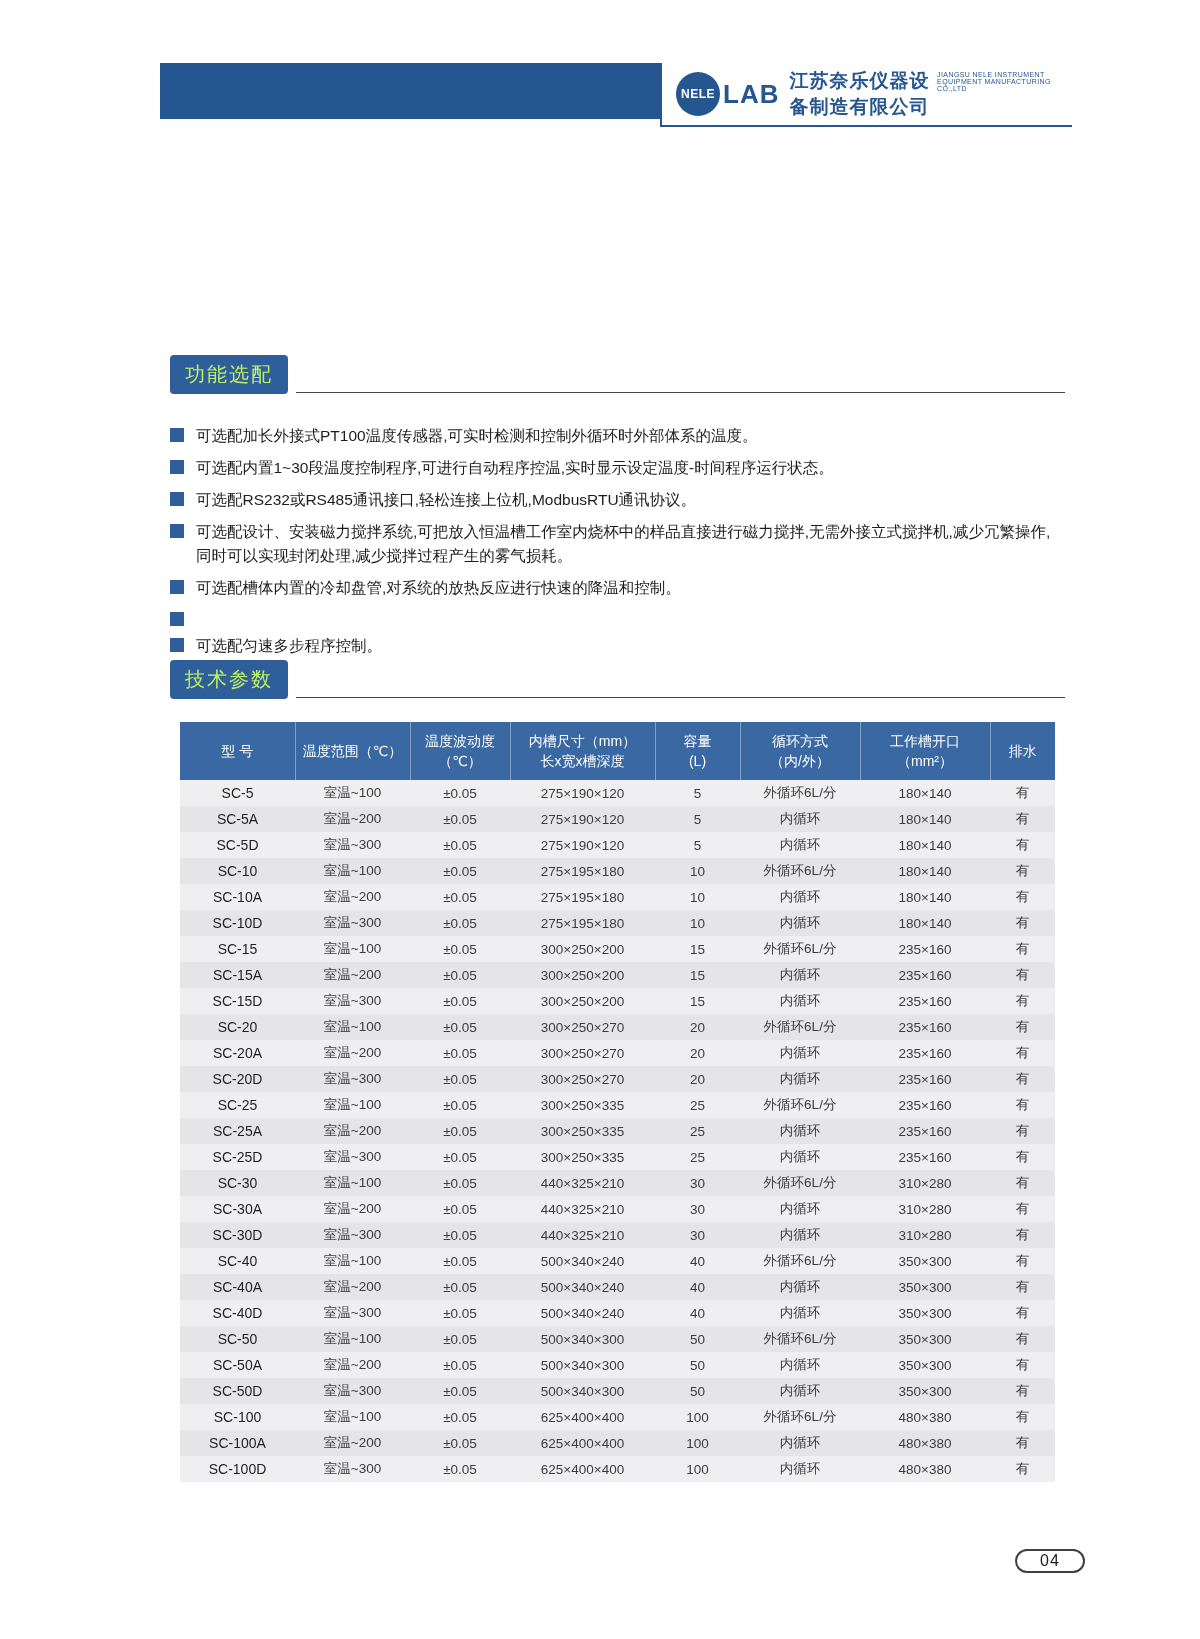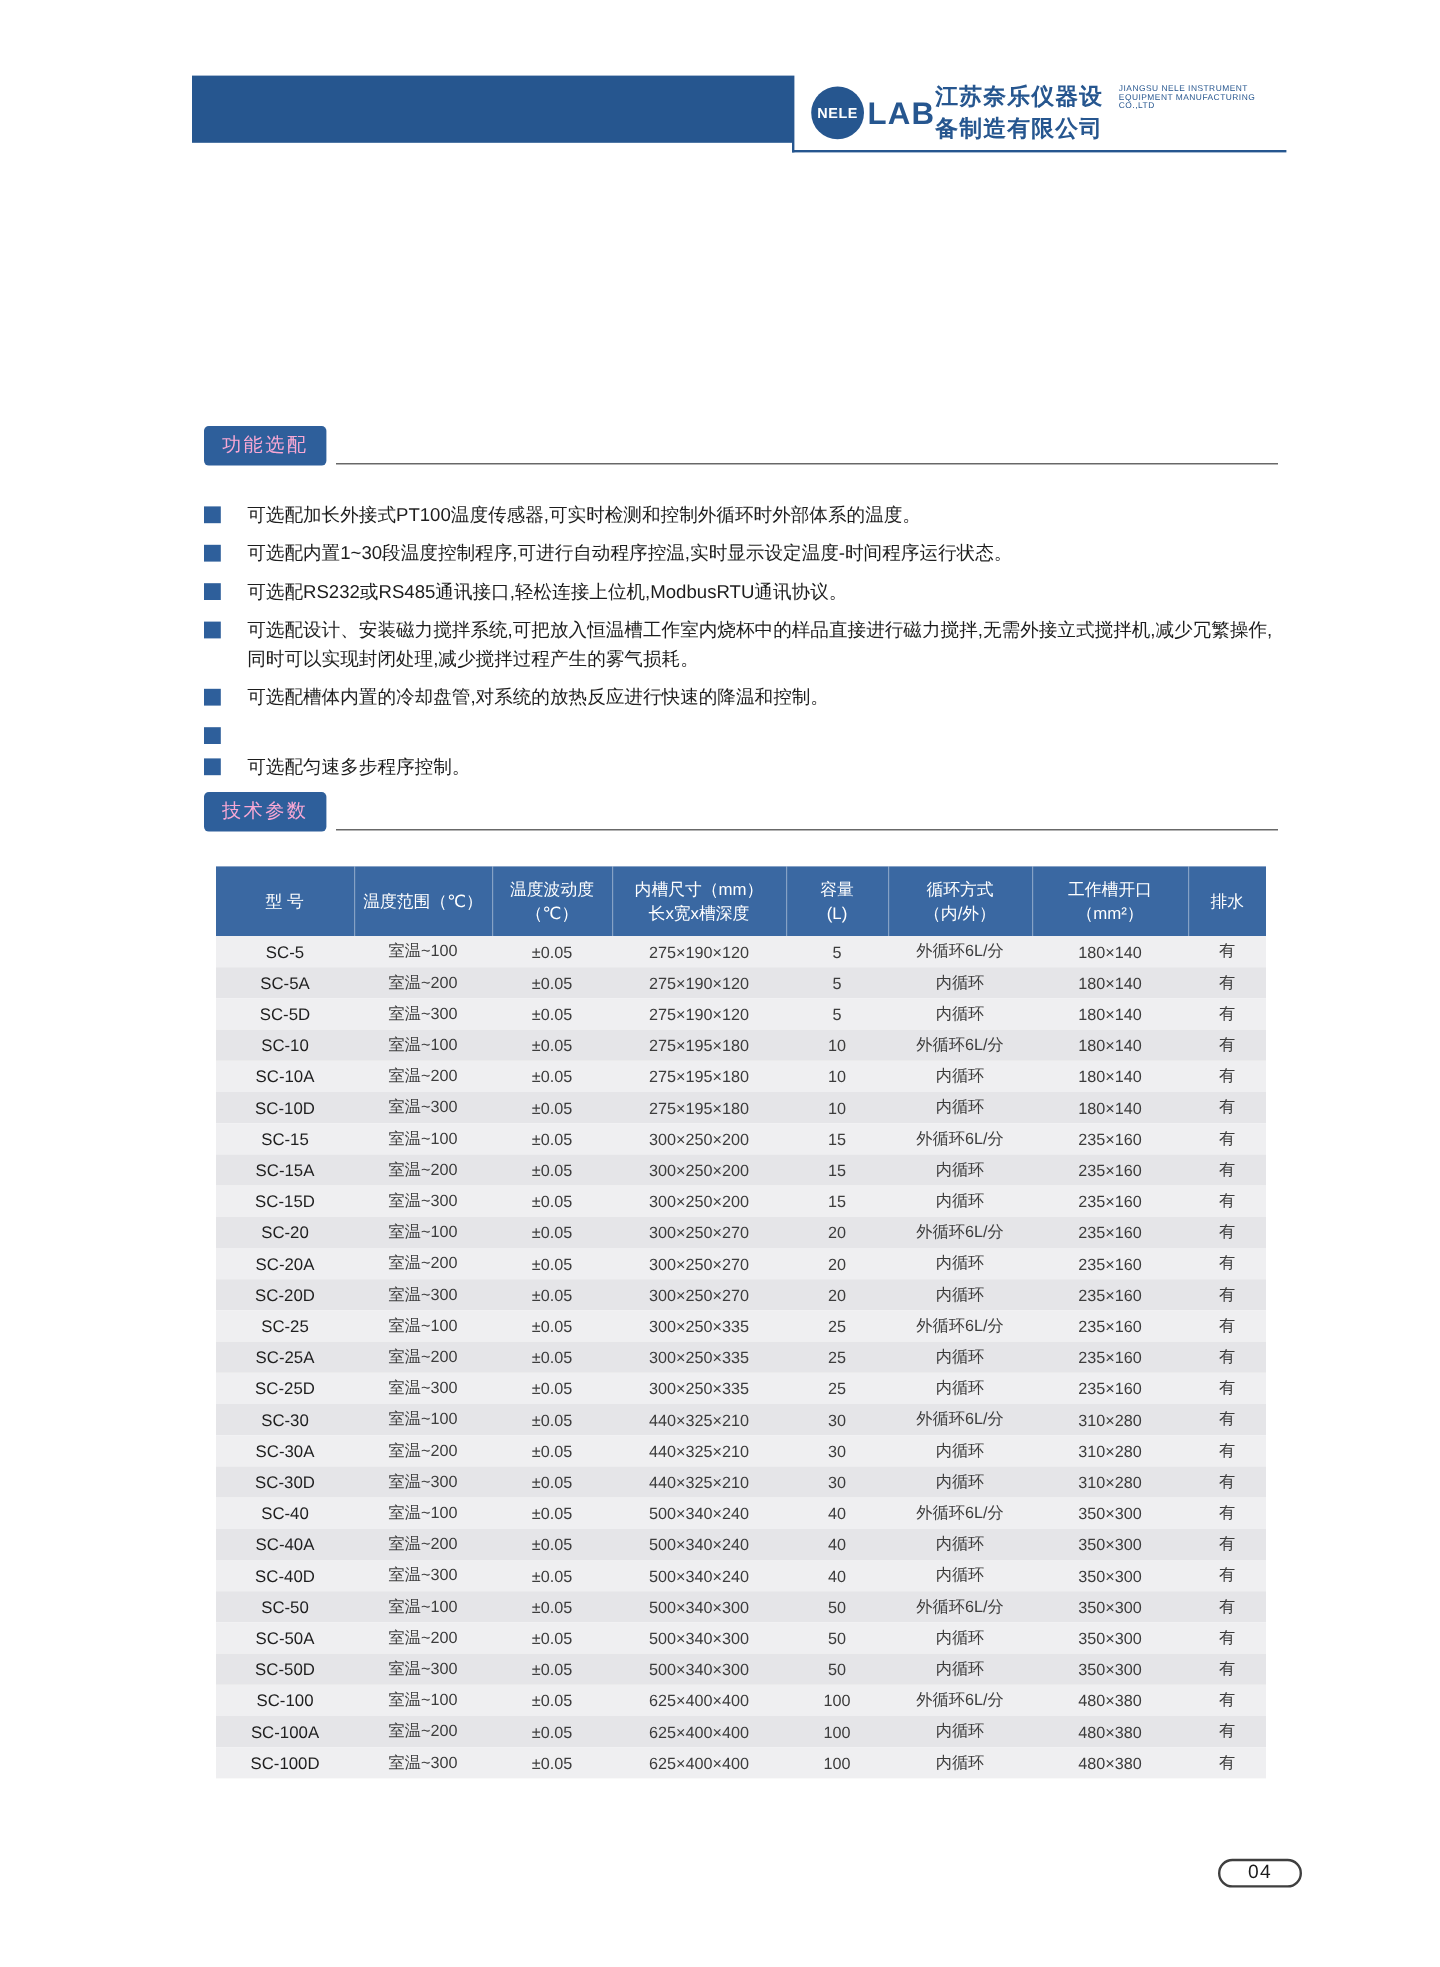--- a/index.html
+++ b/index.html
@@ -17,21 +17,21 @@
     position: absolute; left: 160px; top: 63px;
     width: 500px; height: 56px;
     background: #26568f;
   }
   .brand {
     position: absolute; left: 660px; top: 63px;
     width: 412px; height: 64px;
     border-left: 2px solid #26568f;
     border-bottom: 2px solid #26568f;
     display: flex; align-items: center;
-    padding-left: 14px; 
+    padding-left: 14px; gap: 10px;
   }
   .logo { display: flex; align-items: center; }
   .logo-badge {
     width: 44px; height: 44px; border-radius: 50%;
     background: #26568f; color: #fff;
     display: flex; align-items: center; justify-content: center;
     font-size: 12px; font-weight: bold; letter-spacing: .5px;
   }
   .logo-lab {
     font-size: 26px; font-weight: 800; color: #26568f;
@@ -47,38 +47,38 @@
 
   
   .section {
     position: absolute; left: 170px; width: 895px;
   }
   .section-features { top: 355px; }
   .section-specs   { top: 660px; }
   .section-head { display: flex; align-items: flex-end; }
   .section-badge {
     display: inline-block;
-    background: #2e5f9b; color: #f9a8d4;
-    font-size: 16px; letter-spacing: 2px;
+    background: #2e5f9b; color: #bef264;
+    font-size: 20px; letter-spacing: 2px;
     padding: 6px 15px;
     border-radius: 4px;
   }
   .section-line {
     flex: 1; height: 0;
     border-bottom: 1px solid #444;
     margin-left: 8px; margin-bottom: 1px;
   }
 
   
   .feature-list {
     list-style: none;
     margin-top: 30px;
   }
   .feature-list li {
-    display: flex; align-items: flex-start; gap: 22px;
+    display: flex; align-items: flex-start; gap: 12px;
     margin-bottom: 8px;
     font-size: 15.5px; line-height: 1.55; color: #1d1d1d;
   }
   .bullet {
     flex: none;
     width: 14px; height: 14px;
     background: #2e5f9b;
     margin-top: 4px;
   }
 

